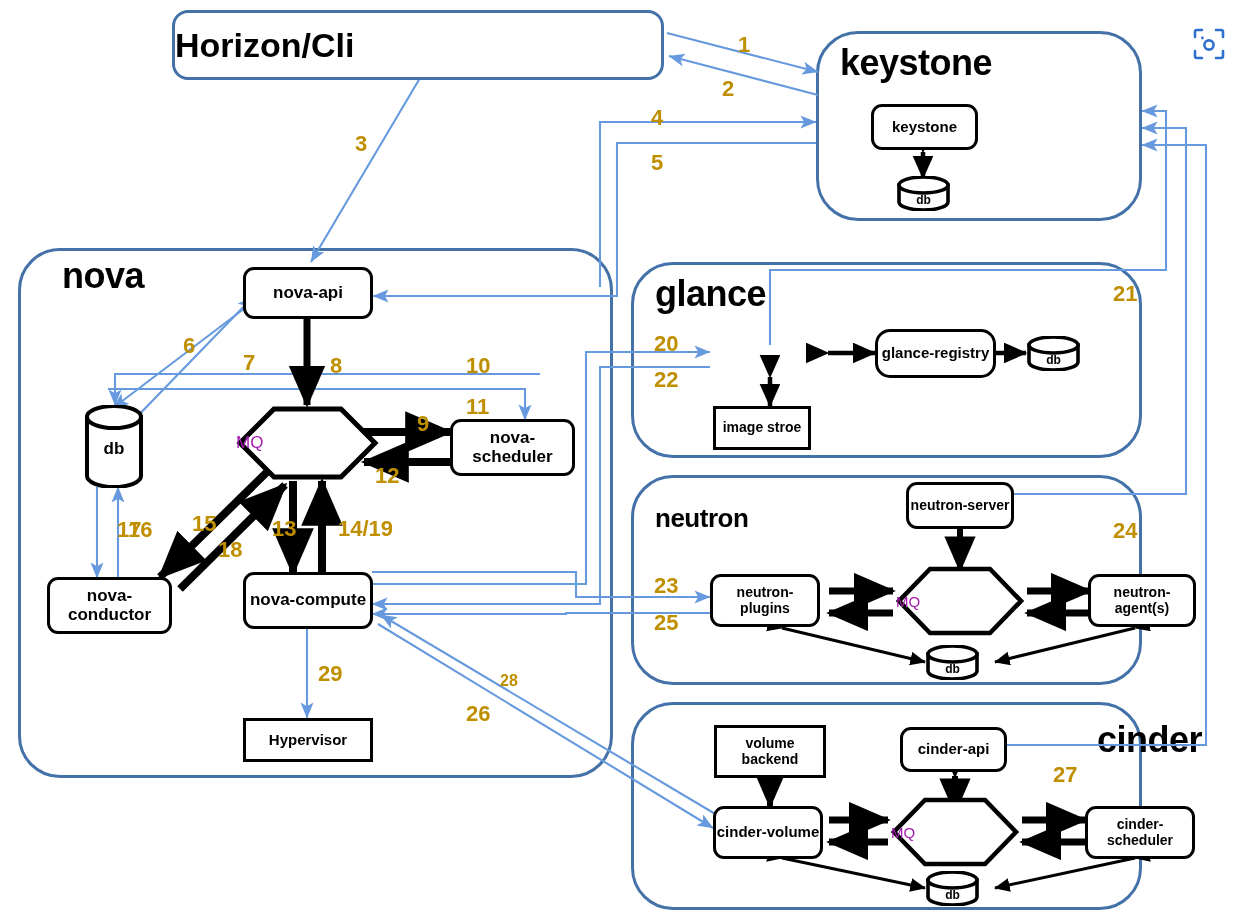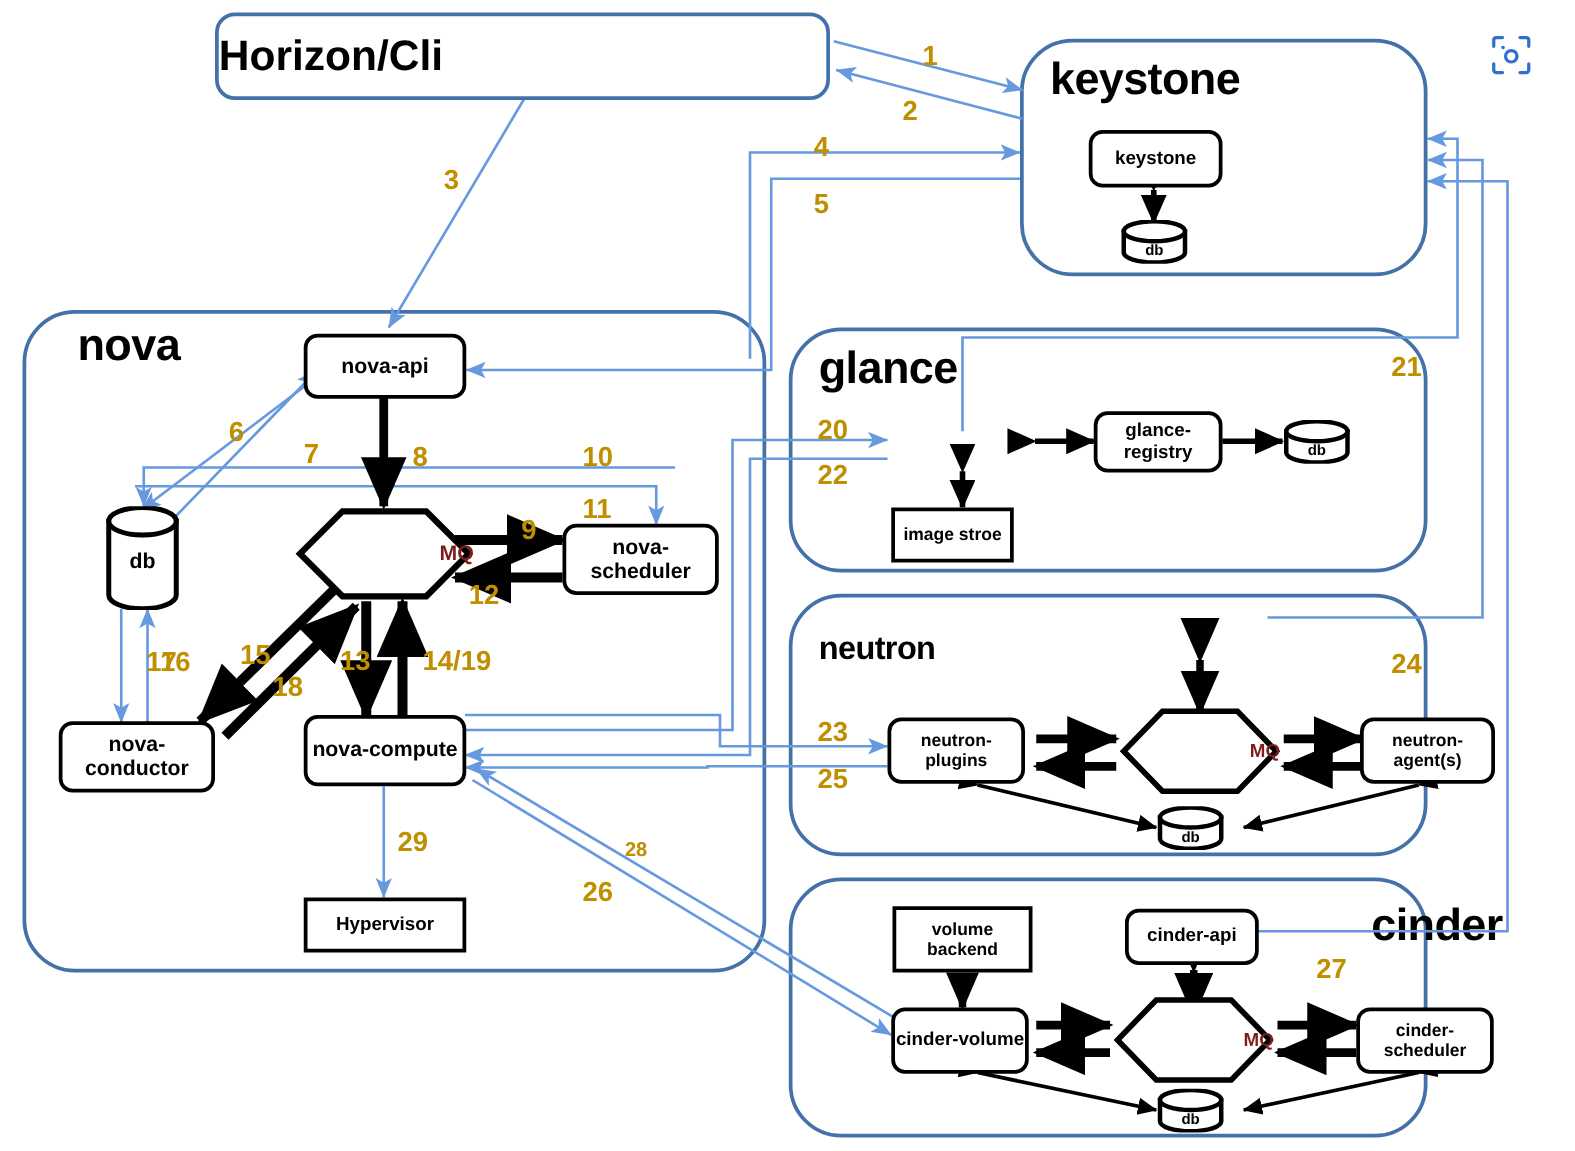--- a/index.html
+++ b/index.html
@@ -61,21 +61,21 @@
     position:absolute;left:0;right:0;top:50%;
     transform:translateY(-40%);
     text-align:center;font-weight:bold;color:#000;
     pointer-events:none;
   }
 
   
   .mq{position:absolute;z-index:6;}
   .mq .label{
     position:absolute;left:0;right:0;top:50%;transform:translateY(-50%);
-    text-align:right;font-weight:bold;color:#7f1d1d;pointer-events:none;
+    text-align:left;font-weight:normal;color:#a21caf;pointer-events:none;
   }
 
   
   .num{
     position:absolute;
     color:#bf8f00;
     font-weight:bold;
     z-index:9;
     white-space:nowrap;
     line-height:1;
@@ -273,36 +273,39 @@
 
   <div class="db" style="left:896px;top:176px;width:55px;height:35px;">
     <svg class="cyl" viewBox="0 0 55 35">
       <path d="M3,9 L3,26 A24.5,8 0 0 0 52,26 L52,9 Z" fill="#fff" stroke="#000" stroke-width="3.6"></path>
       <ellipse cx="27.5" cy="9" rx="24.5" ry="8" fill="#fff" stroke="#000" stroke-width="3.6"></ellipse>
     </svg>
     <div class="label" style="font-size:12px;transform:translateY(-5%);">db</div>
   </div>
 
 
-  <div class="node rounded" style="left:875px;top:329px;width:103px;height:49px;font-size:15px;">
+  <div class="node rounded" style="left:875px;top:329px;width:121px;height:49px;font-size:15px;border-radius:15px;">
     <span>glance-registry</span>
   </div>
 
   <div class="db" style="left:1026px;top:336px;width:55px;height:35px;">
     <svg class="cyl" viewBox="0 0 55 35">
       <path d="M3,9 L3,26 A24.5,8 0 0 0 52,26 L52,9 Z" fill="#fff" stroke="#000" stroke-width="3.6"></path>
       <ellipse cx="27.5" cy="9" rx="24.5" ry="8" fill="#fff" stroke="#000" stroke-width="3.6"></ellipse>
     </svg>
     <div class="label" style="font-size:12px;transform:translateY(-5%);">db</div>
   </div>
 
   <div class="node sharp" style="left:713px;top:406px;width:98px;height:44px;font-size:14px;">
     <span>image stroe</span>
   </div>
 
+  <div class="node rounded" style="left:906px;top:482px;width:108px;height:47px;font-size:14px;">
+    <span>neutron-server</span>
+  </div>
 
   <div class="node rounded" style="left:710px;top:574px;width:110px;height:53px;font-size:14px;">
     <span>neutron-plugins</span>
   </div>
 
   <div class="mq" style="left:896px;top:566px;width:128px;height:70px;">
     <svg viewBox="0 0 128 70" width="128" height="70">
       <polygon points="34,3 94,3 125,35 94,67 34,67 3,35" fill="#fff" stroke="#000" stroke-width="4.5"></polygon>
     </svg>
     <div class="label" style="font-size:15px;">MQ</div>

